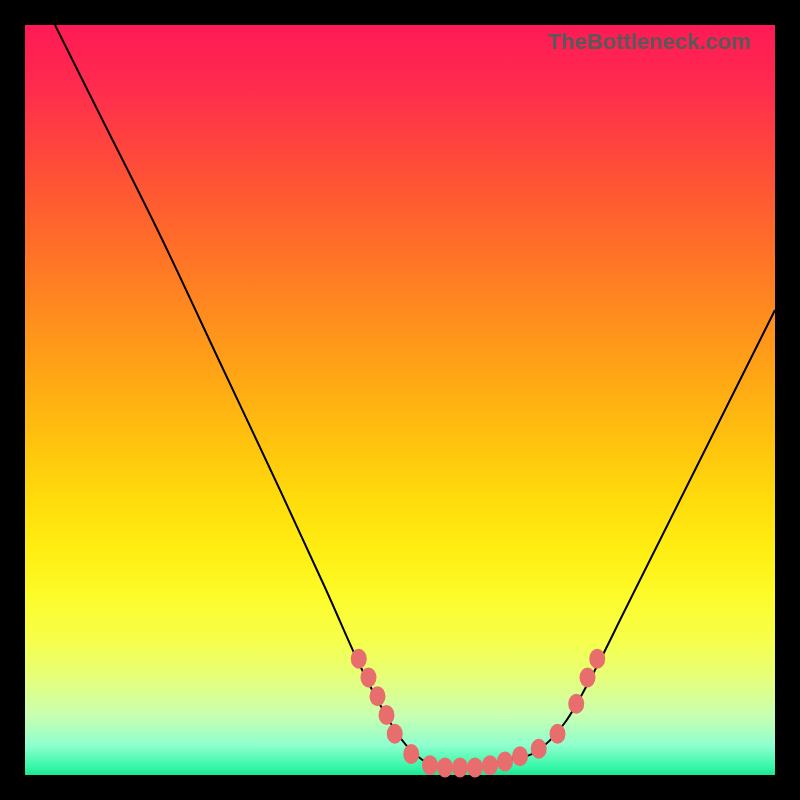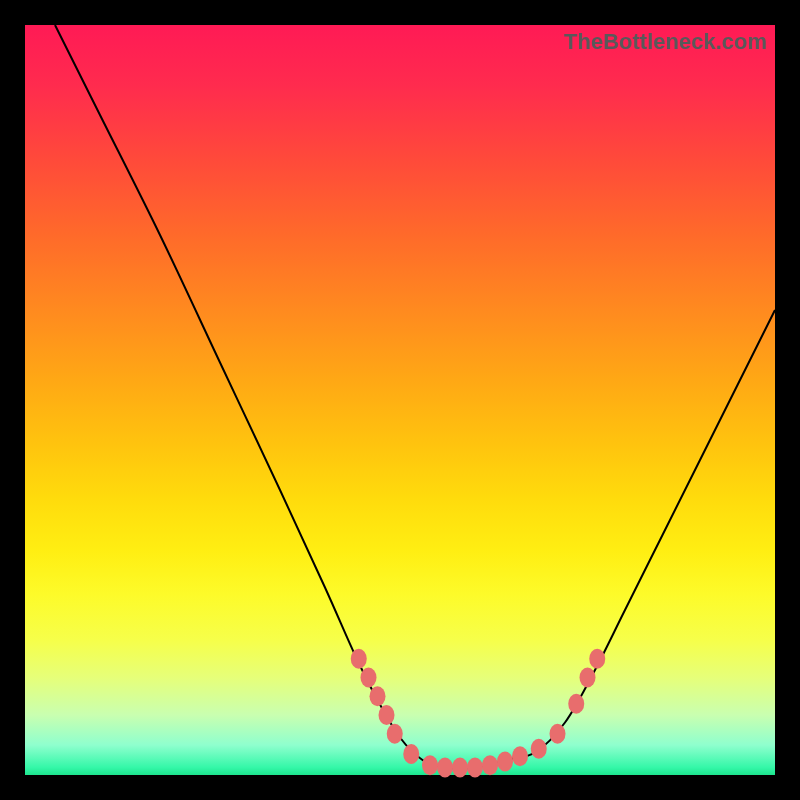--- a/index.html
+++ b/index.html
@@ -30,21 +30,21 @@
       #f6ff4a 82%,
       #e6ff79 87%,
       #c9ffb0 92%,
       #8fffce 96%,
       #34f7a8 99%,
       #1de58e 100%);
   }
   .watermark {
     position: absolute;
     top: 4px;
-    right: 8px;
+    right: 24px;
     font-family: Arial, Helvetica, sans-serif;
     font-size: 22px;
     font-weight: 600;
     color: #59595a;
     user-select: none;
     text-align: center;
   }
   svg.overlay {
     position: absolute;
     left: 0;

